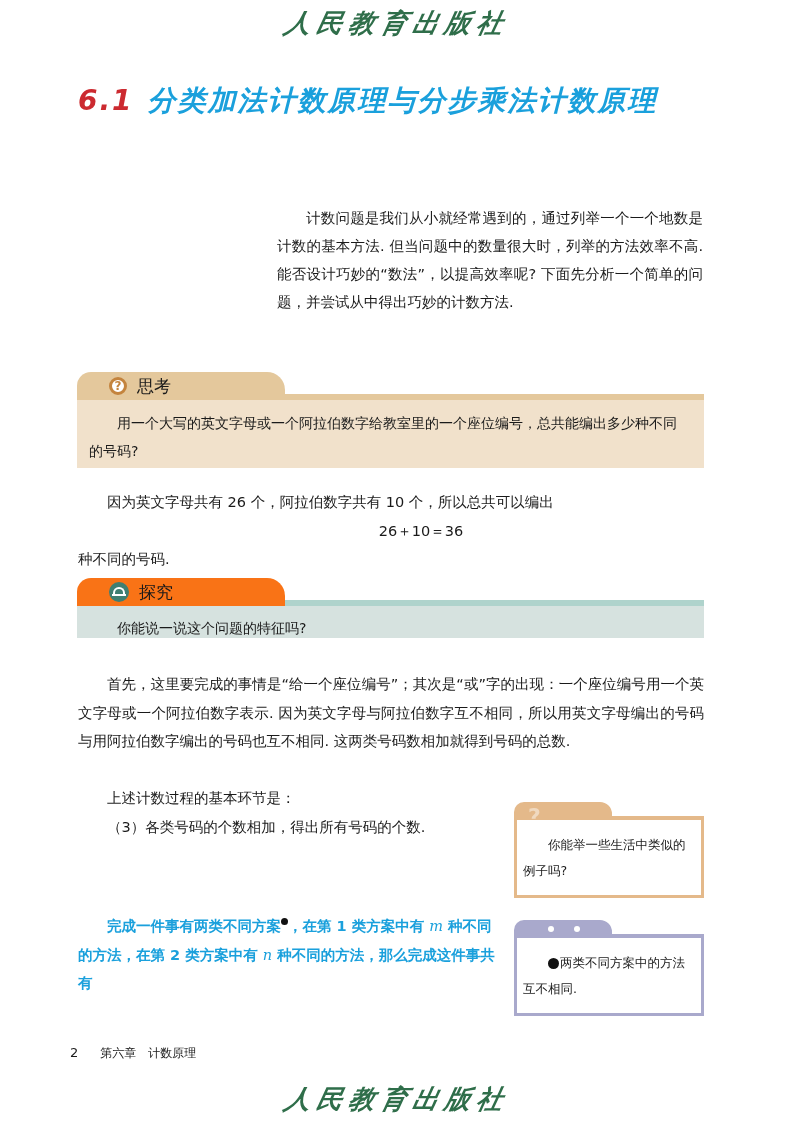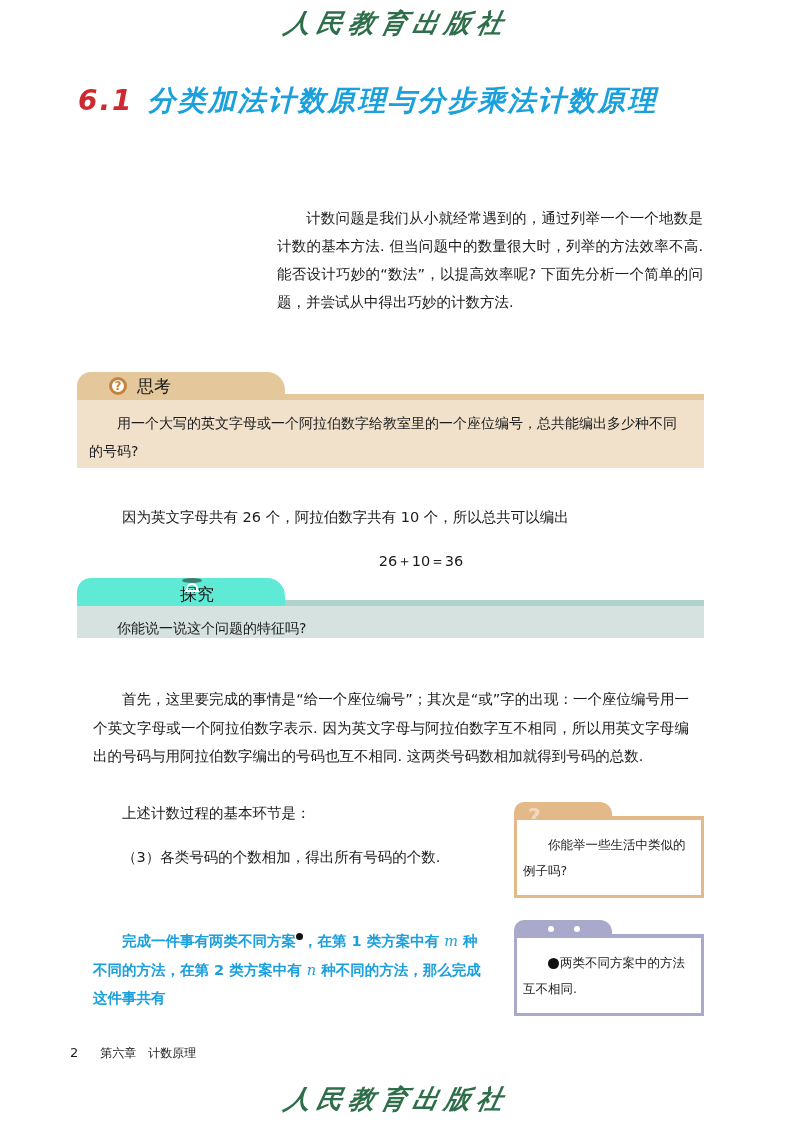--- a/index.html
+++ b/index.html
@@ -20,36 +20,36 @@
     font-family:"DejaVu Sans", sans-serif;
     font-style:italic;
   }
   .title .num { color:#cc2a30; margin-right:14px; }
   .title .txt { color:#1aa0dc; }
   .intro {
     left:277px; top:204px; width:426px; font-size:14.5px; line-height:28px; text-align:justify;
   }
   .intro p { margin:0; text-indent:2em; }
   .para { font-size:14.5px; line-height:28.5px; }
-  .para p { margin:15px; }
+  .para p { margin:0; }
   .indent { text-indent:2em; }
   
   .tabbox { left:77px; width:627px; }
   .tab {
     position:absolute; left:0; top:0; width:208px; height:28px;
     border-radius:14px 18px 0 0;
     display:flex; align-items:center; padding-left:32px; box-sizing:border-box;
     font-size:17px;
   }
   .tab-strip { position:absolute; left:0; right:0; height:6px; }
   .tab-body { position:absolute; left:0; right:0; box-sizing:border-box; font-size:14px; line-height:28px; }
   .think .tab { background:#e4c89c; }
   .think .tab-strip { background:#e4c89c; top:22px; }
   .think .tab-body { background:#f1e1cb; top:28px; height:68px; padding:9px 18px 0 12px; }
-  .explore .tab { background:#5eead4;flex-direction:column; }
+  .explore .tab { background:#f97316; }
   .explore .tab-strip { background:#afd3cc; top:22px; }
   .explore .tab-body { background:#d6e2df; top:28px; height:32px; padding:8px 18px 0 40px; }
   .q-icon {
     width:18px; height:18px; border-radius:50%; background:#ffffff; border:3px solid #c4843e;
     box-sizing:border-box; display:inline-flex; align-items:center; justify-content:center;
     color:#c4843e; font-weight:bold; font-size:12px; margin-right:10px;
   }
   .explore-icon {
     width:20px; height:20px; border-radius:50%; background:#3f7f72; position:relative; margin-right:10px;
     display:inline-block;

